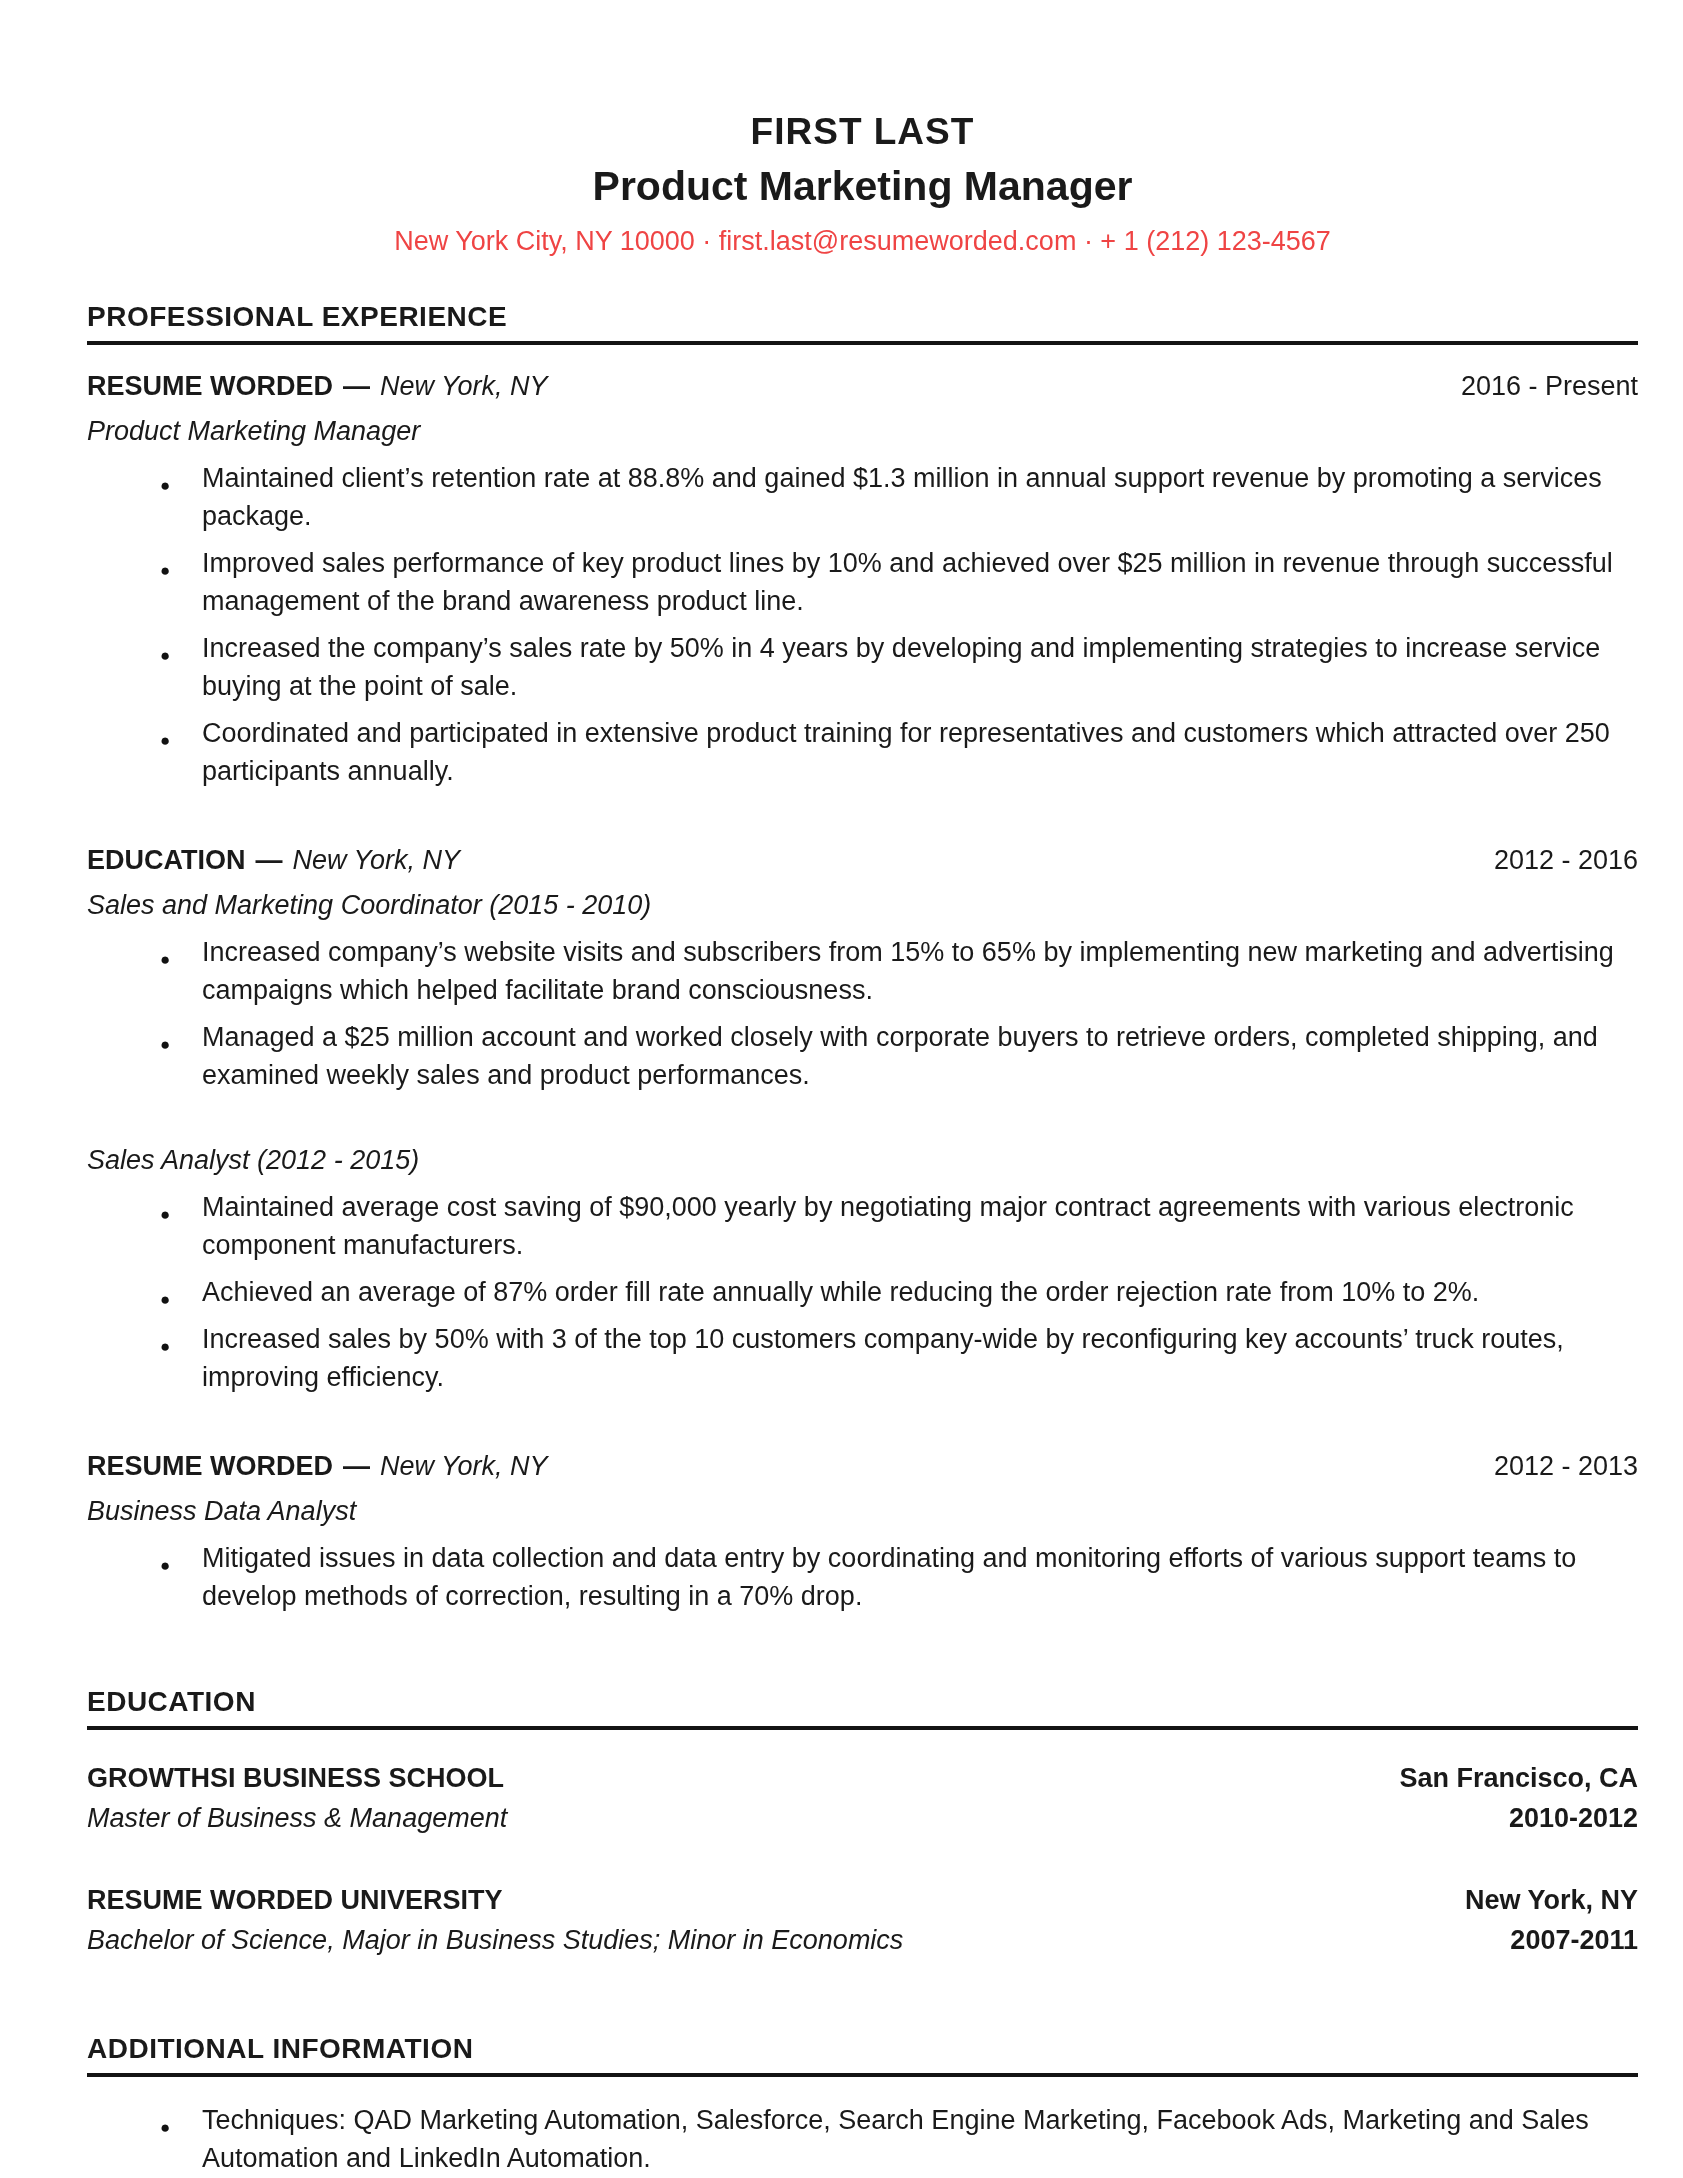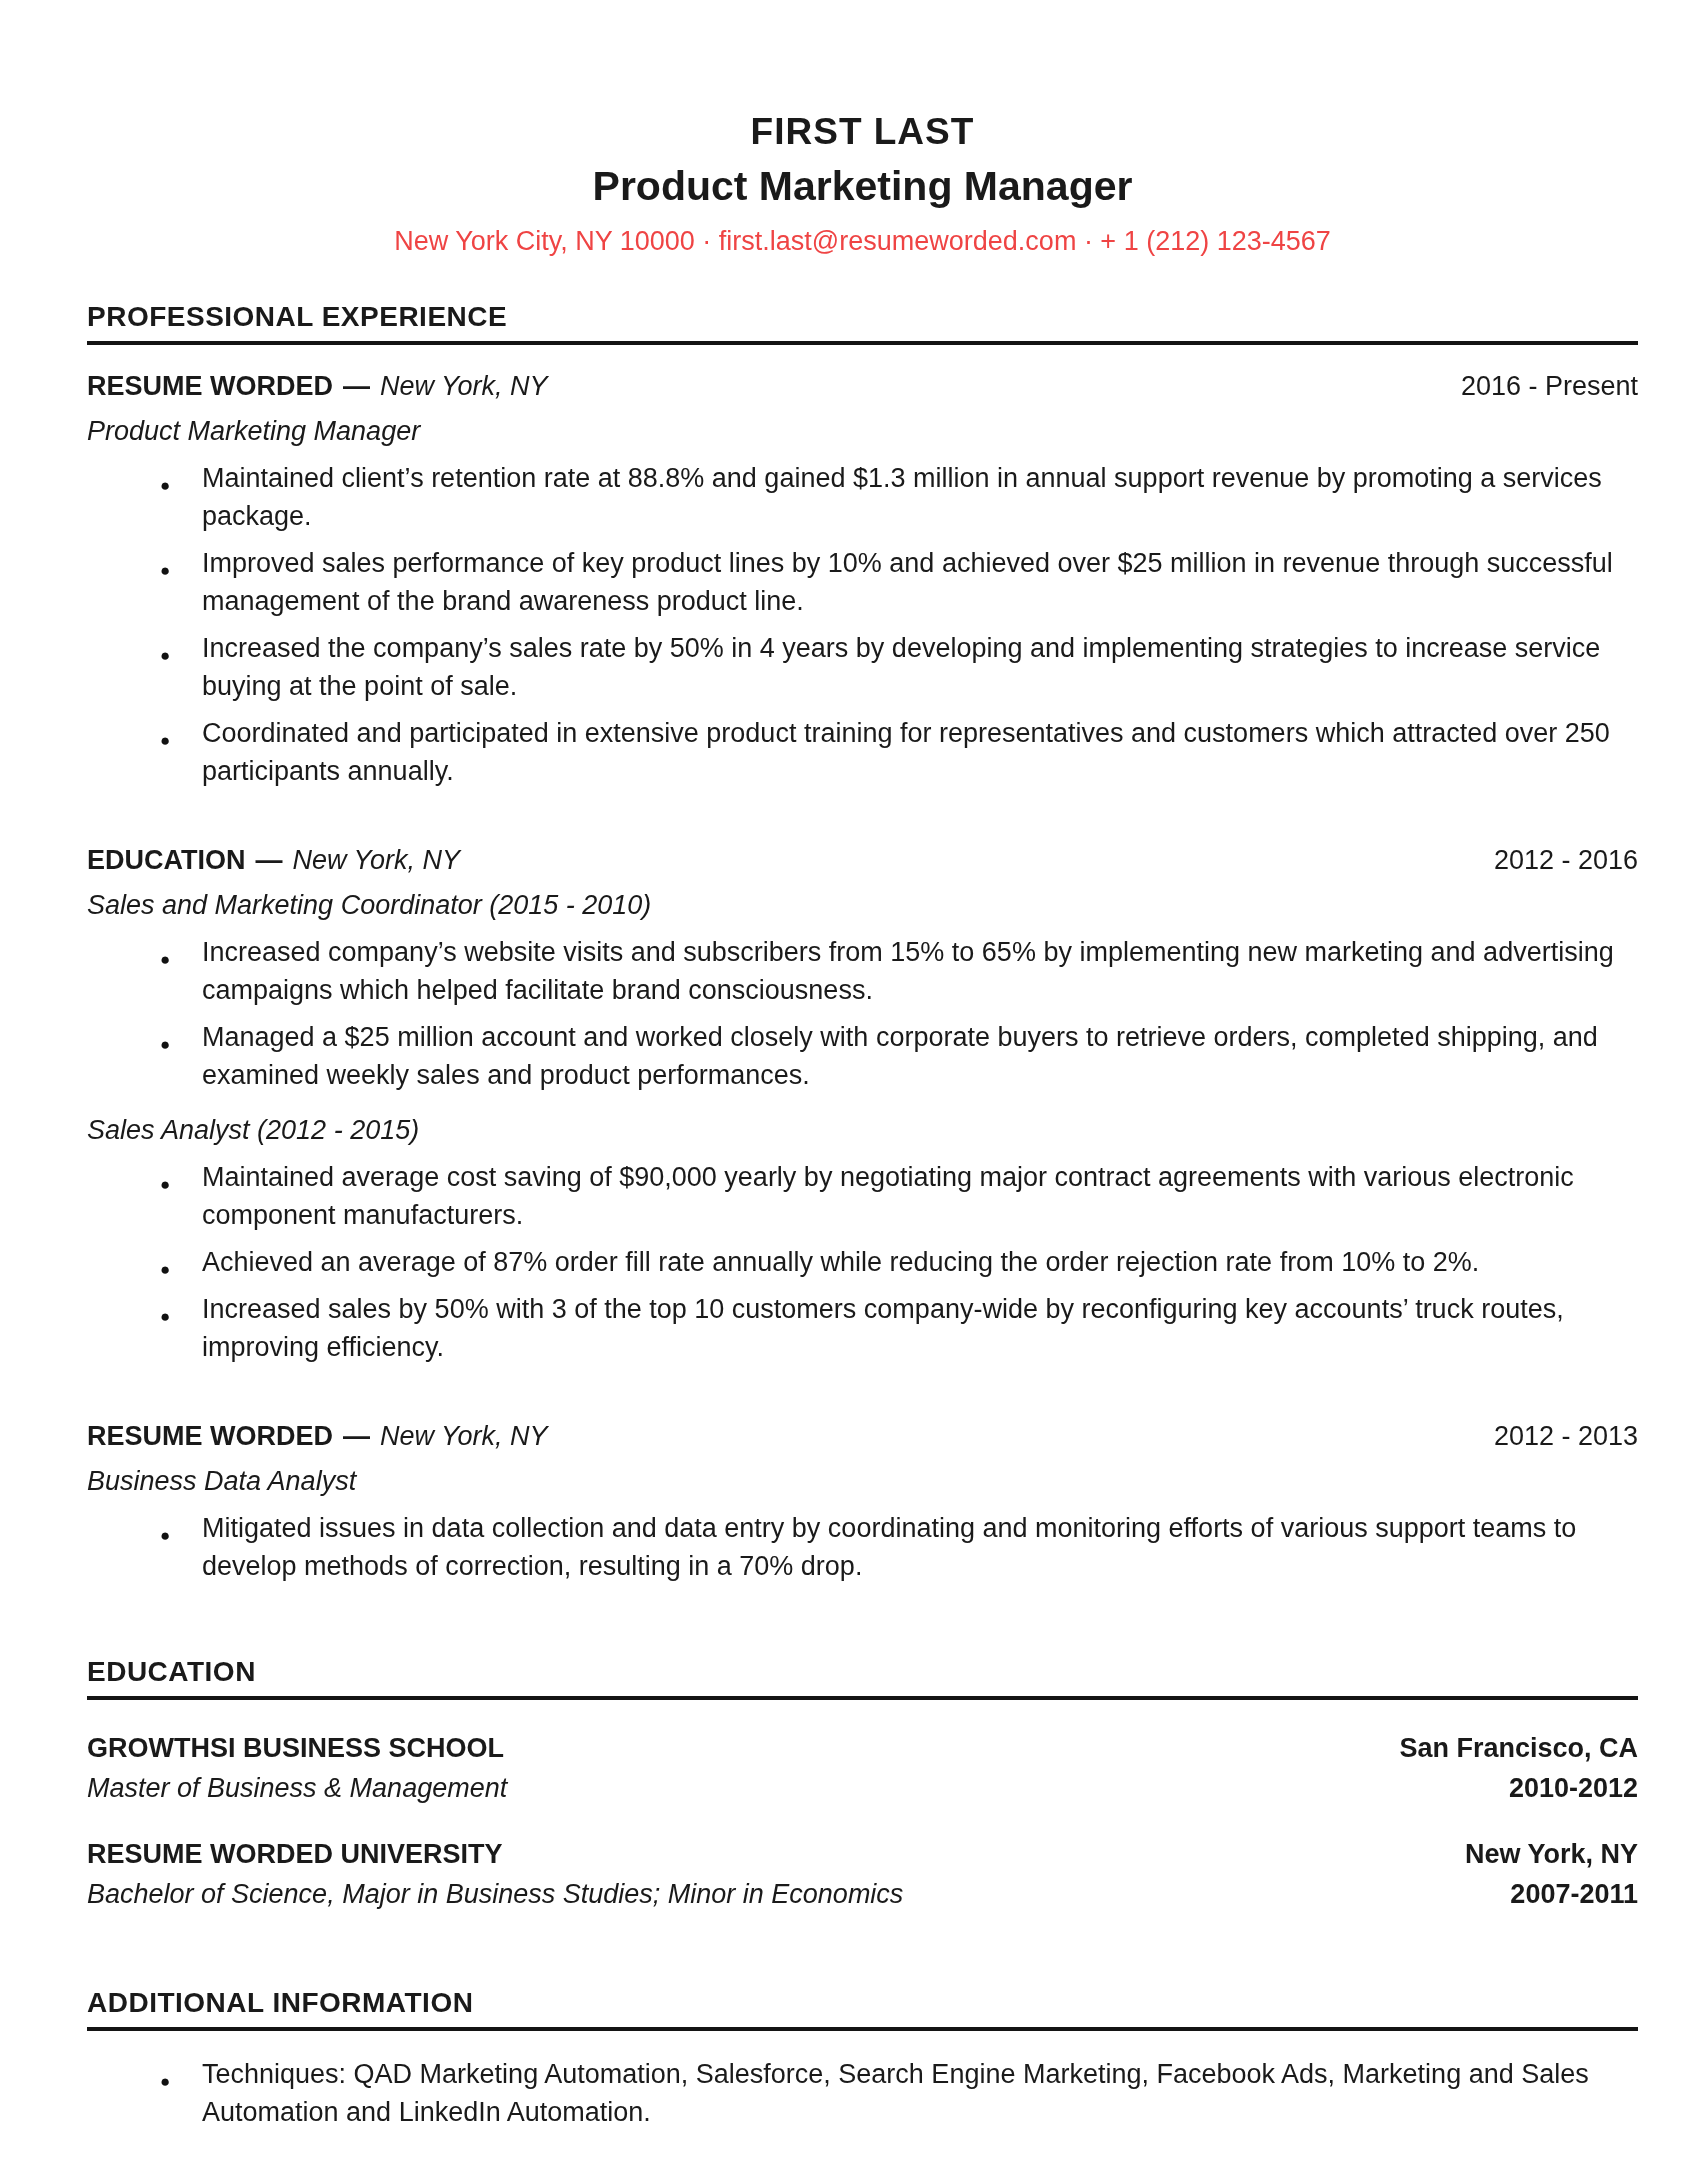--- a/index.html
+++ b/index.html
@@ -64,21 +64,21 @@
     justify-content: space-between;
     align-items: baseline;
     font-size: 27px;
     line-height: 34px;
   }
   .co   { font-weight: 700; }
   .dash { font-weight: 700; margin: 0 10px; }
   .loc  { font-style: italic; }
   .dates { font-size: 27px; white-space: nowrap; }
 
-  .role + .role { margin-top: 21px; }
+  .role + .role { margin-top: 51px; }
   .roletitle {
     font-style: italic;
     font-size: 27px;
     margin-top: 13px;
   }
 
   ul.bullets {
     list-style: none;
     margin: 12px 0 0 0;
     padding: 0;
@@ -94,21 +94,21 @@
     content: "●";
     position: absolute;
     left: 73px;
     top: 8px;
     font-size: 17px;
     color: #111;
   }
 
   
   .edu { margin-top: 28px; }
-  .edu + .edu { margin-top: 26px; }
+  .edu + .edu { margin-top: 42px; }
   .edurow {
     display: flex;
     justify-content: space-between;
     align-items: baseline;
     font-size: 27px;
     line-height: 40px;
   }
   .eduschool { font-weight: 700; }
   .eduloc    { font-weight: 700; white-space: nowrap; }
   .edudegree { font-style: italic; }

